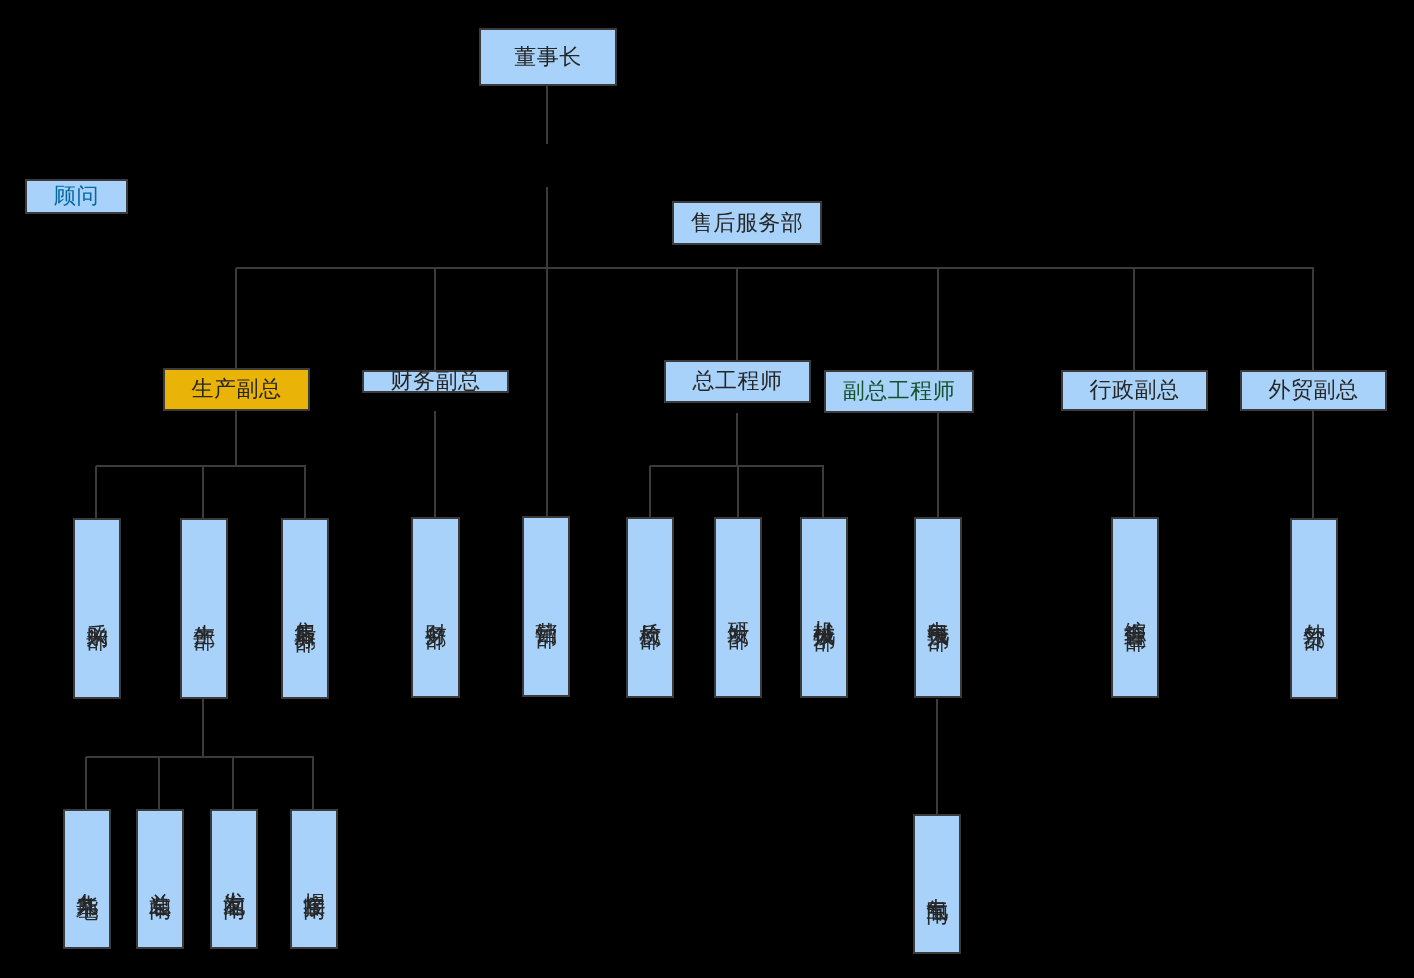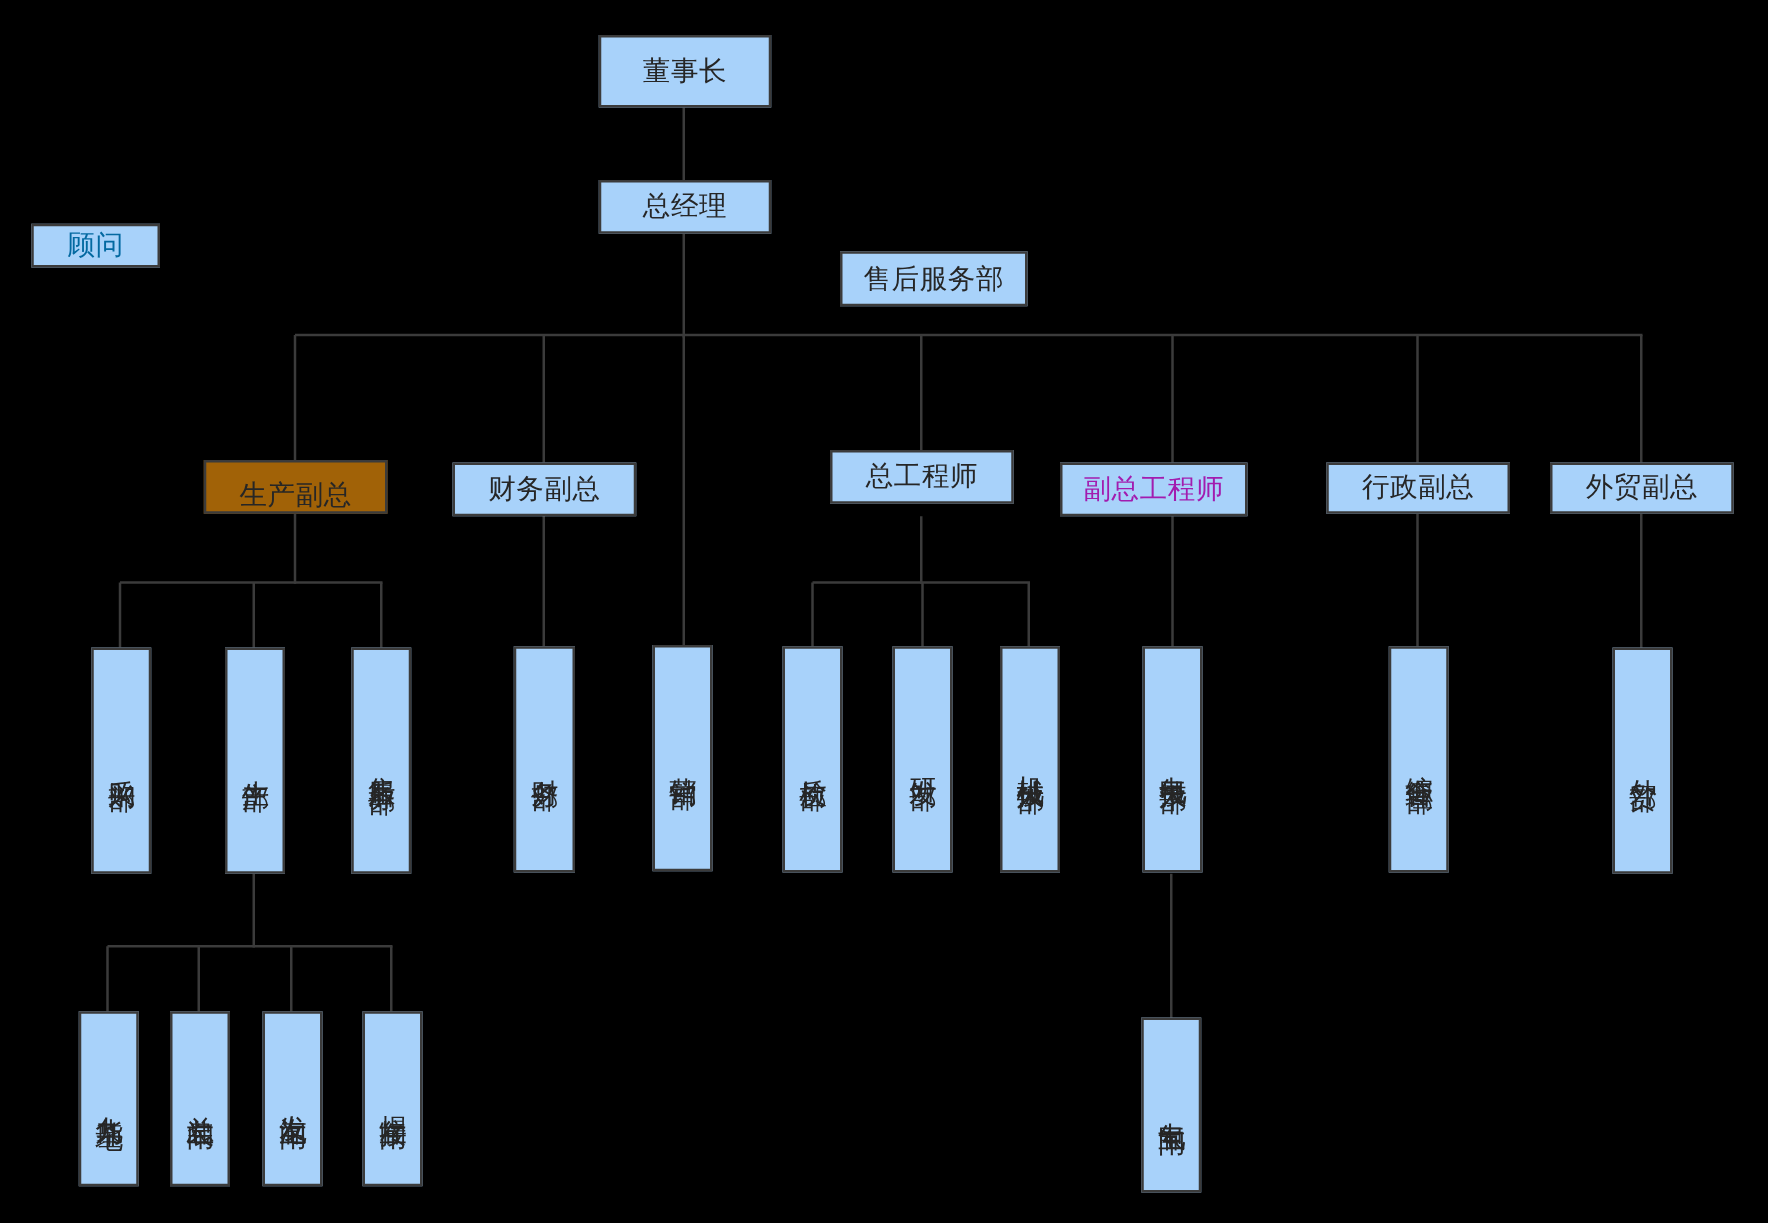--- a/index.html
+++ b/index.html
@@ -84,39 +84,36 @@
     <div class="conn v" style="background: rgb(59, 59, 59); left: 202px; top: 699px; height: 59px;"></div>
     <div class="conn h" style="background: rgb(59, 59, 59); left: 86px; top: 756px; width: 228px;"></div>
     <div class="conn v" style="background: rgb(59, 59, 59); left: 85px; top: 757px; height: 53px;"></div>
     <div class="conn v" style="background: rgb(59, 59, 59); left: 158px; top: 757px; height: 53px;"></div>
     <div class="conn v" style="background: rgb(59, 59, 59); left: 232px; top: 757px; height: 53px;"></div>
     <div class="conn v" style="background: rgb(59, 59, 59); left: 312px; top: 757px; height: 53px;"></div>
     <div class="conn v" style="background: rgb(59, 59, 59); left: 936px; top: 699px; height: 116px;"></div>
     <div class="node horiz" style="left: 479px; top: 28px; width: 138px; height: 58px; background: rgb(168, 210, 250); border-color: rgb(59, 59, 59); color: rgb(38, 38, 38);">
       <span class="label">董事长</span>
     </div>
-    <div class="node horiz" style="left: 479px; top: 144px; width: 138px; height: 43px; background: rgb(168, 210, 250); border-color: rgb(59, 59, 59); color: rgb(38, 38, 38);">
-      <span class="label">总经理</span>
-    </div>
     <div class="node horiz" style="left: 672px; top: 201px; width: 150px; height: 44px; background: rgb(168, 210, 250); border-color: rgb(59, 59, 59); color: rgb(38, 38, 38);">
       <span class="label">售后服务部</span>
     </div>
     <div class="node horiz" style="left: 25px; top: 179px; width: 103px; height: 35px; background: rgb(168, 210, 250); border-color: rgb(59, 59, 59); color: #0369a1;">
       <span class="label">顾问</span>
     </div>
-    <div class="node horiz" style="left: 163px; top: 368px; width: 147px; height: 43px; background: #a16207; border-color: rgb(59, 59, 59); color: rgb(38, 38, 38); align-items: flex-end;">
+    <div class="node horiz" style="left: 163px; top: 368px; width: 147px; height: 43px; background: #eab308; border-color: rgb(59, 59, 59); color: rgb(38, 38, 38);">
       <span class="label">生产副总</span>
     </div>
-    <div class="node horiz" style="left: 362px; top: 370px; width: 147px; height: 43px; background: rgb(168, 210, 250); border-color: rgb(59, 59, 59); color: rgb(38, 38, 38);">
+    <div class="node horiz" style="left: 362px; top: 370px; width: 147px; height: 23px; background: rgb(168, 210, 250); border-color: rgb(59, 59, 59); color: rgb(38, 38, 38);">
       <span class="label">财务副总</span>
     </div>
     <div class="node horiz" style="left: 664px; top: 360px; width: 147px; height: 43px; background: rgb(168, 210, 250); border-color: rgb(59, 59, 59); color: rgb(38, 38, 38);">
       <span class="label">总工程师</span>
     </div>
-    <div class="node horiz" style="left: 848px; top: 370px; width: 150px; height: 43px; background: rgb(168, 210, 250); border-color: rgb(59, 59, 59); color: #a21caf; justify-content: center;">
+    <div class="node horiz" style="left: 824px; top: 370px; width: 150px; height: 43px; background: rgb(168, 210, 250); border-color: rgb(59, 59, 59); color: #14532d; justify-content: center;">
       <span class="label">副总工程师</span>
     </div>
     <div class="node horiz" style="left: 1240px; top: 370px; width: 147px; height: 41px; background: rgb(168, 210, 250); border-color: rgb(59, 59, 59); color: rgb(38, 38, 38);">
       <span class="label">外贸副总</span>
     </div>
     <div class="node horiz" style="left: 1061px; top: 370px; width: 147px; height: 41px; background: rgb(168, 210, 250); border-color: rgb(59, 59, 59); color: rgb(38, 38, 38);">
       <span class="label">行政副总</span>
     </div>
     <div class="node vert" style="left: 73px; top: 518px; width: 48px; height: 181px; background: rgb(168, 210, 250); border-color: rgb(59, 59, 59); color: rgb(38, 38, 38);">
       <span class="label">采购部</span>

